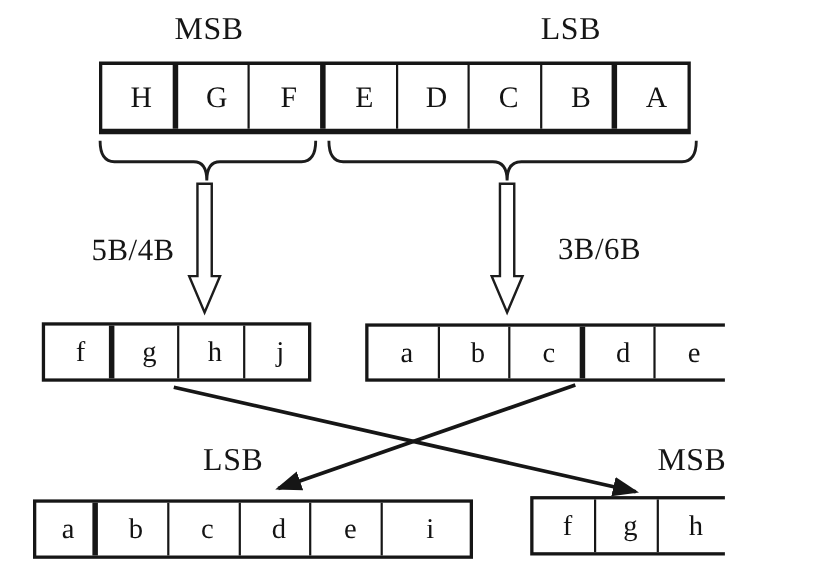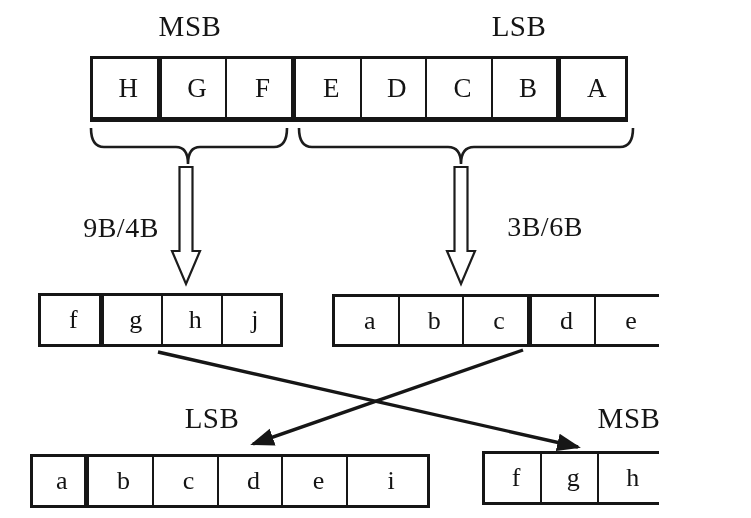--- a/index.html
+++ b/index.html
@@ -73,21 +73,21 @@
     <path d="M454.5,167 L467.5,167 L467.5,251 L475,251 L461,284 L447,251 L454.5,251 Z" fill="#ffffff" stroke="#1c1c1c" stroke-width="2.2" stroke-linejoin="miter"></path>
 
     <line x1="158" y1="352" x2="578" y2="447" stroke="#161616" stroke-width="3.4" marker-end="url(#ah)"></line>
 
     <line x1="523" y1="350" x2="253" y2="444" stroke="#161616" stroke-width="3.4" marker-end="url(#ah)"></line>
   </svg>
 
   <div class="lbl" style="left:190px;top:12px;">MSB</div>
   <div class="lbl" style="left:519px;top:12px;">LSB</div>
 
-  <div class="lbl enc" style="left:121px;top:214px;">9B/4B</div>
+  <div class="lbl enc" style="left:121px;top:214px;">5B/4B</div>
   <div class="lbl enc" style="left:545px;top:213px;">3B/6B</div>
 
   <div class="lbl" style="left:212px;top:404px;">LSB</div>
   <div class="lbl" style="left:629px;top:404px;">MSB</div>
 
   <div class="row toprow" style="left:90px;top:56px;width:538px;height:66px;">
     <div class="cell">H</div>
     <div class="cell thick">G</div>
     <div class="cell">F</div>
     <div class="cell thick">E</div>

